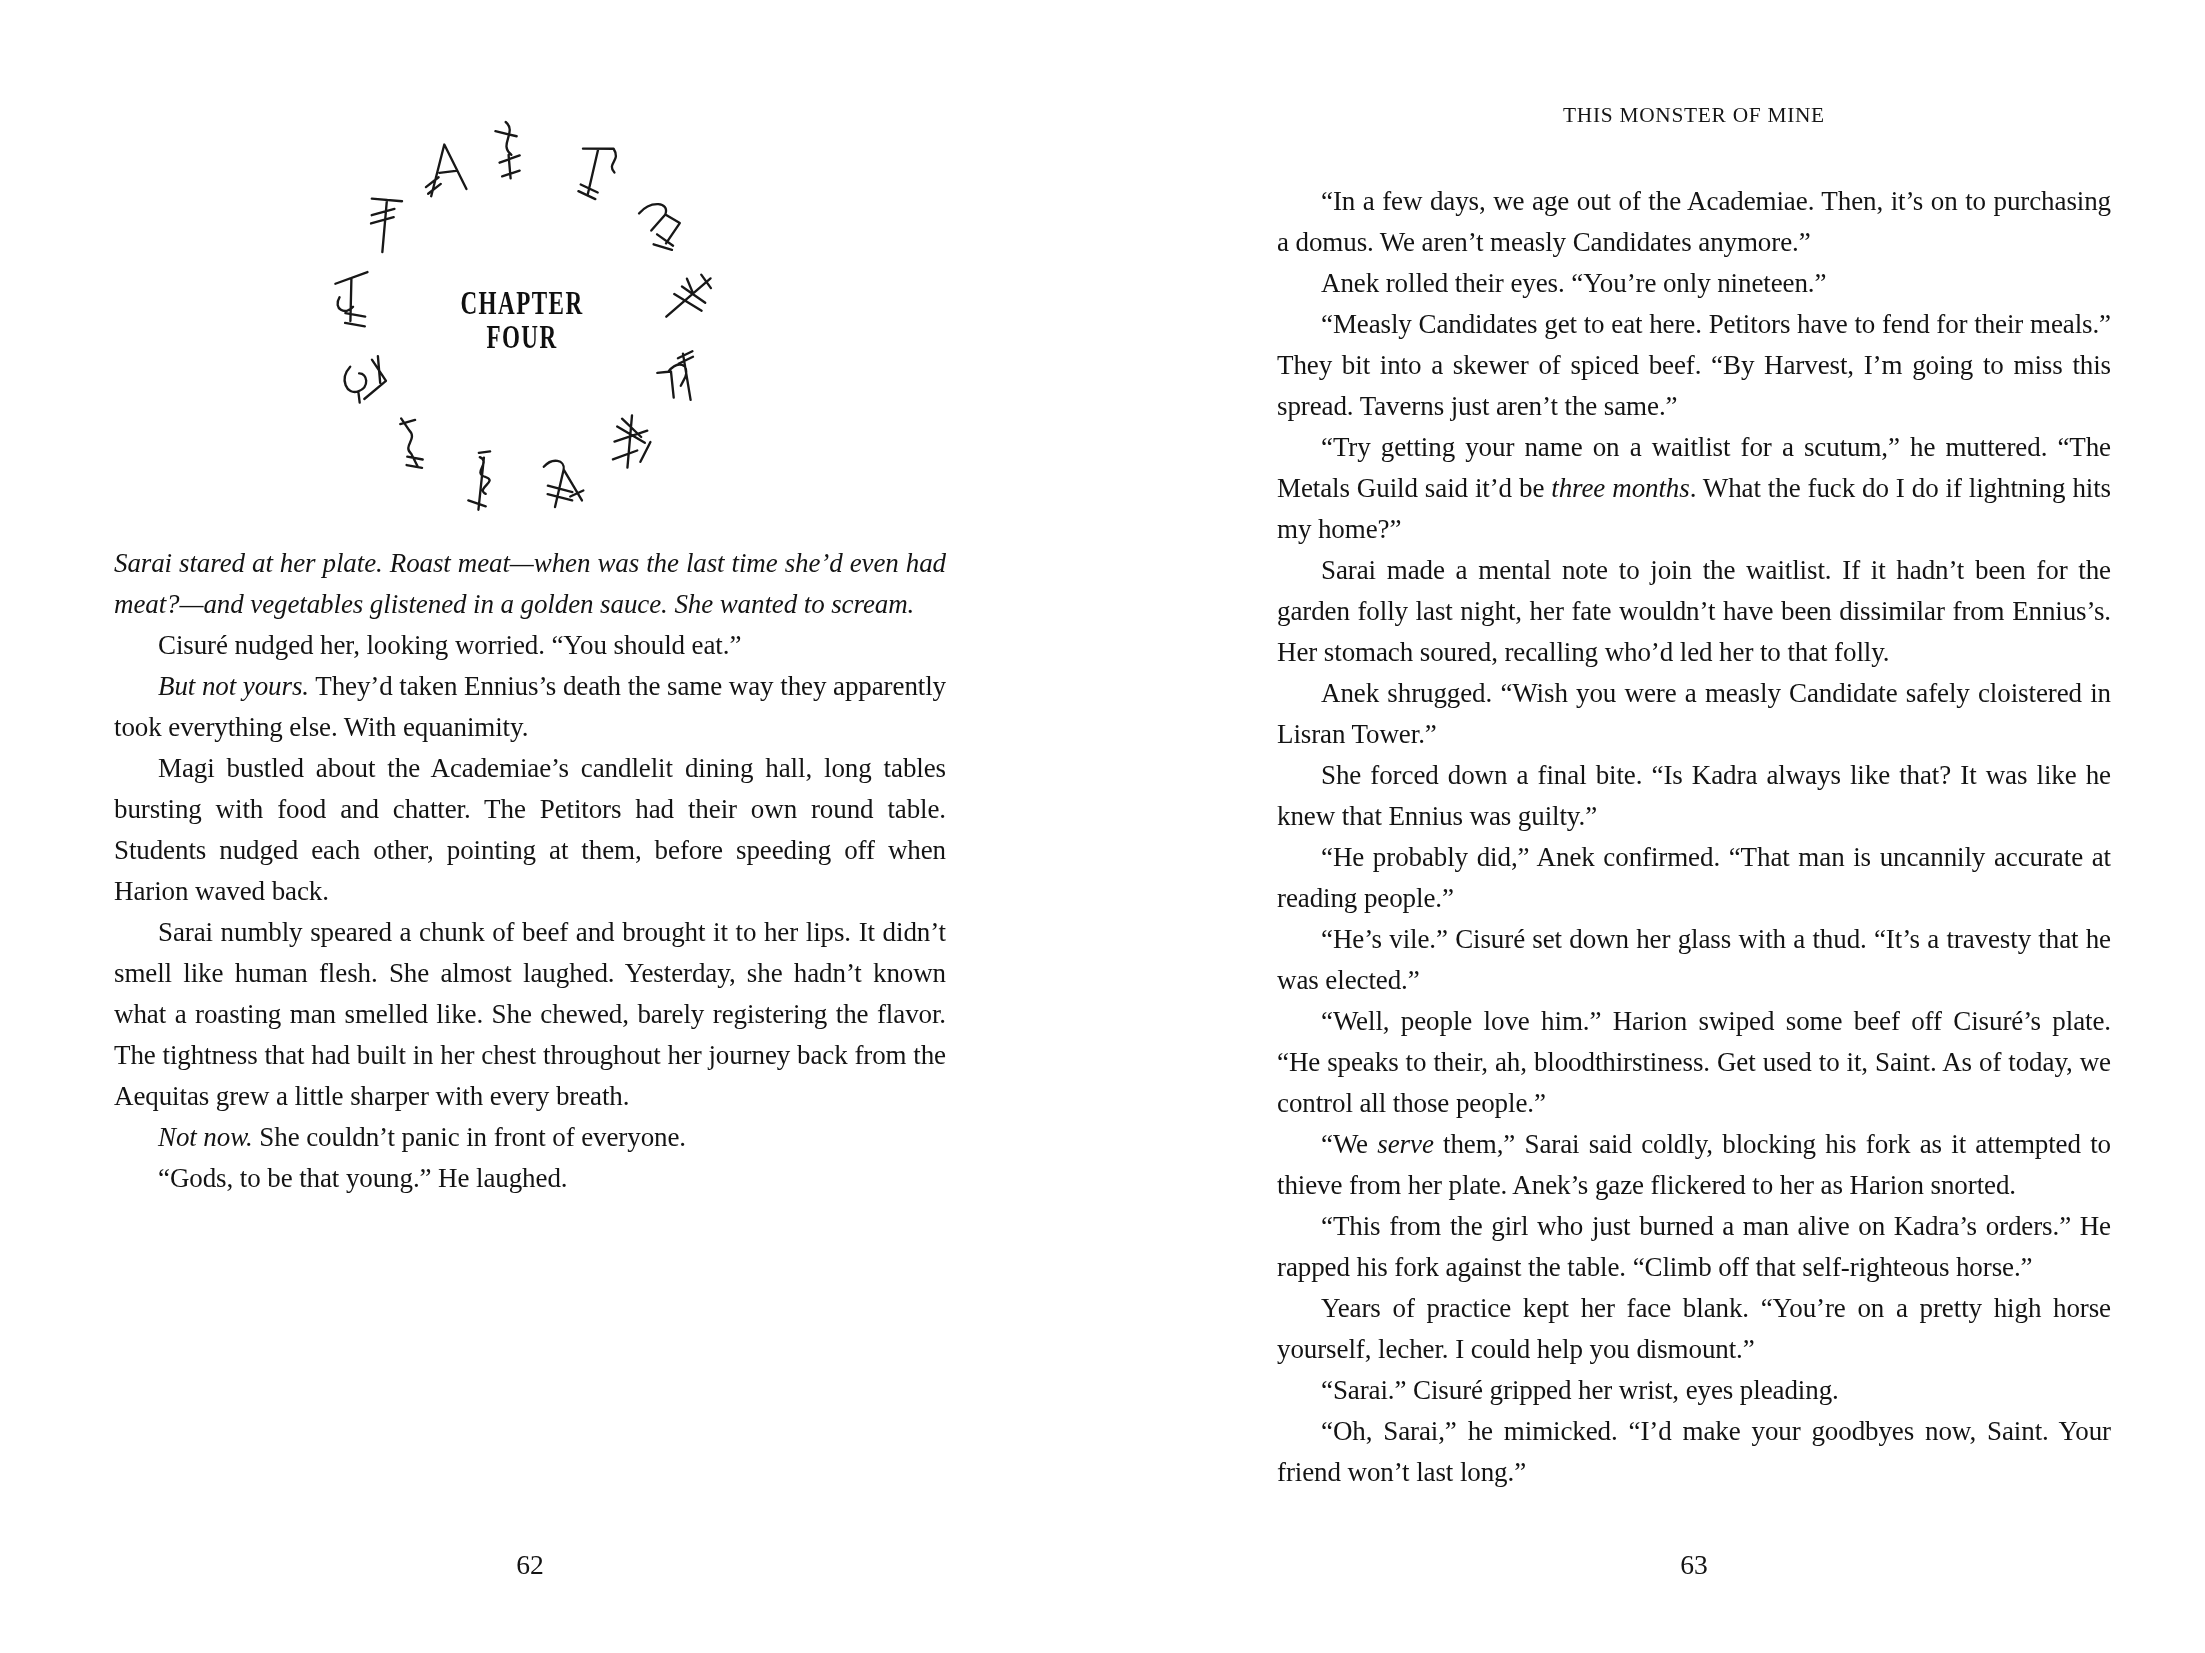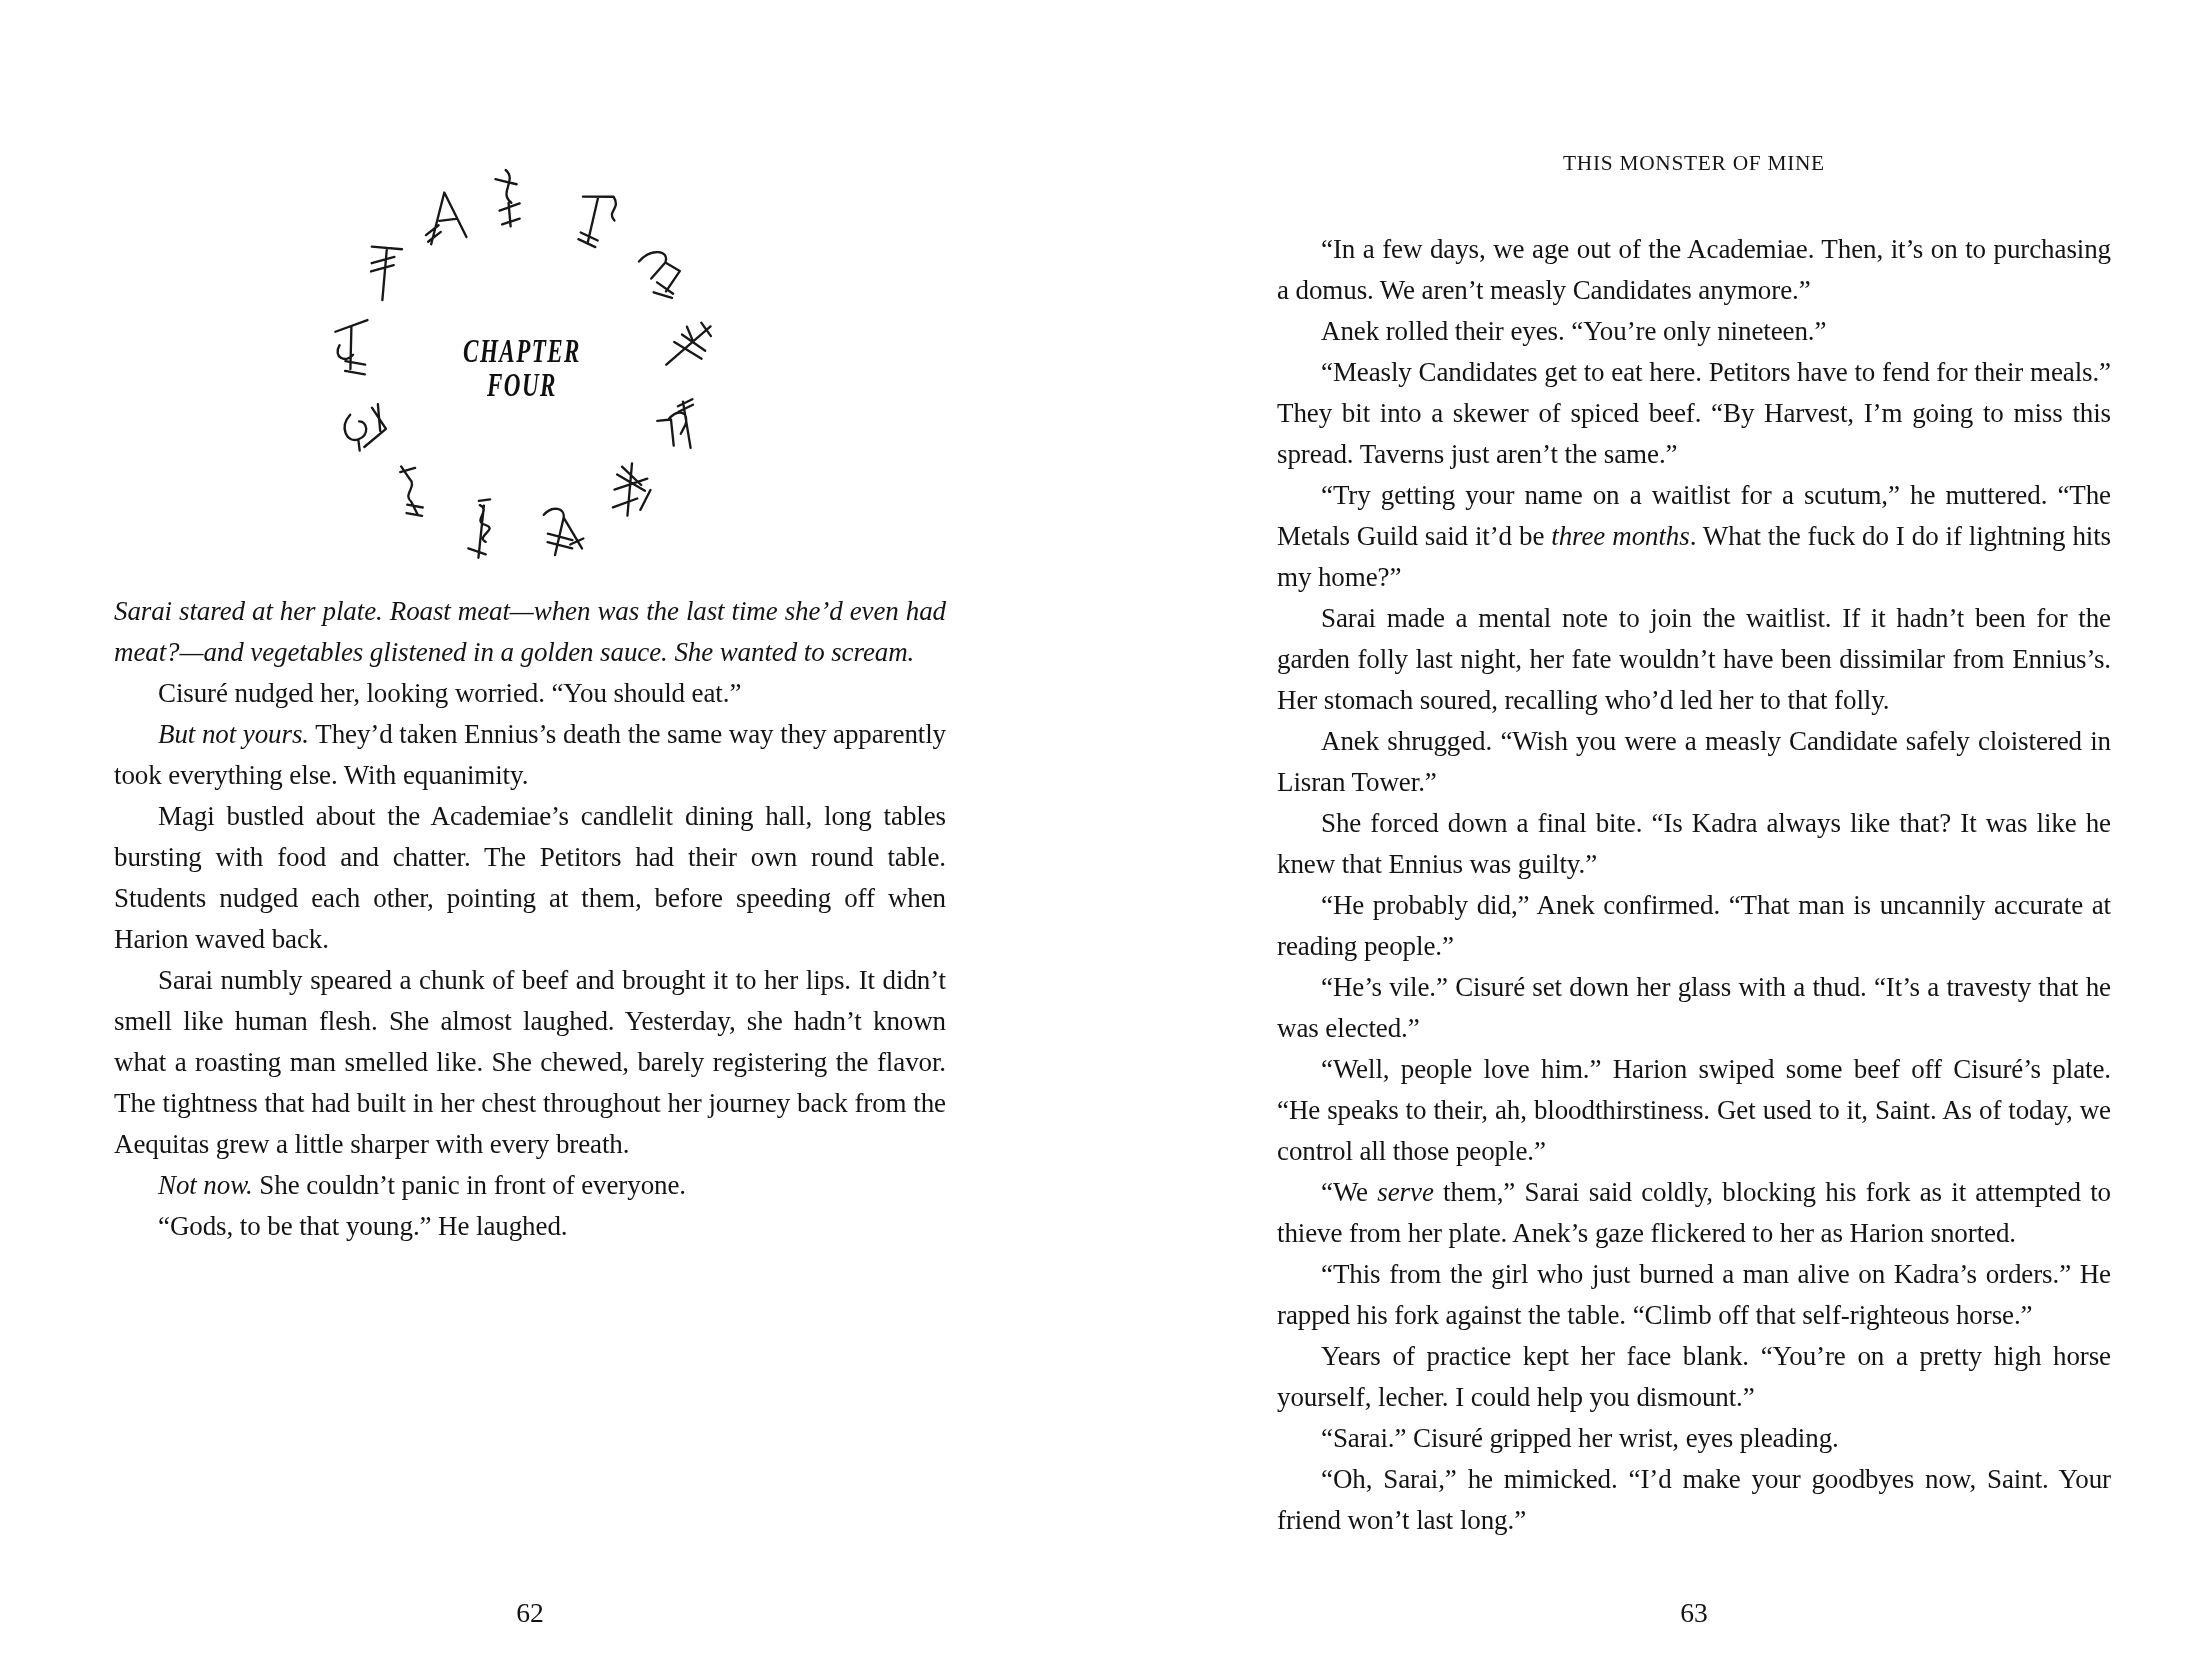--- a/index.html
+++ b/index.html
@@ -8,29 +8,29 @@
     background: #ffffff;
     overflow: hidden;
   }
   .spread {
     position: relative;
     width: 2205px; height: 1654px;
     background: #ffffff;
     color: #141414;
     font-family: "Liberation Serif", serif;
   }
-  .page { position: absolute; top: 0; height: 1429px; margin-top: 48px; }
+  .page { position: absolute; top: 0; height: 1429px; }
   .page-left  { left: 114px;  width: 832px; }
   .page-right { left: 1277px; width: 834px; }
 
   
   .ornament {
     position: absolute;
     left: 208px; top: 119px;
-    width: 400px; height: 400px; font-style: italic;
+    width: 400px; height: 400px;
   }
   .ornament svg { display: block; width: 400px; height: 400px; }
   .rune {
     stroke: #181818; stroke-width: 3.4;
     fill: none; stroke-linecap: round; stroke-linejoin: round;
   }
   .chapter-title {
     position: absolute;
     left: 0; right: 0; top: 167px;
     text-align: center;

